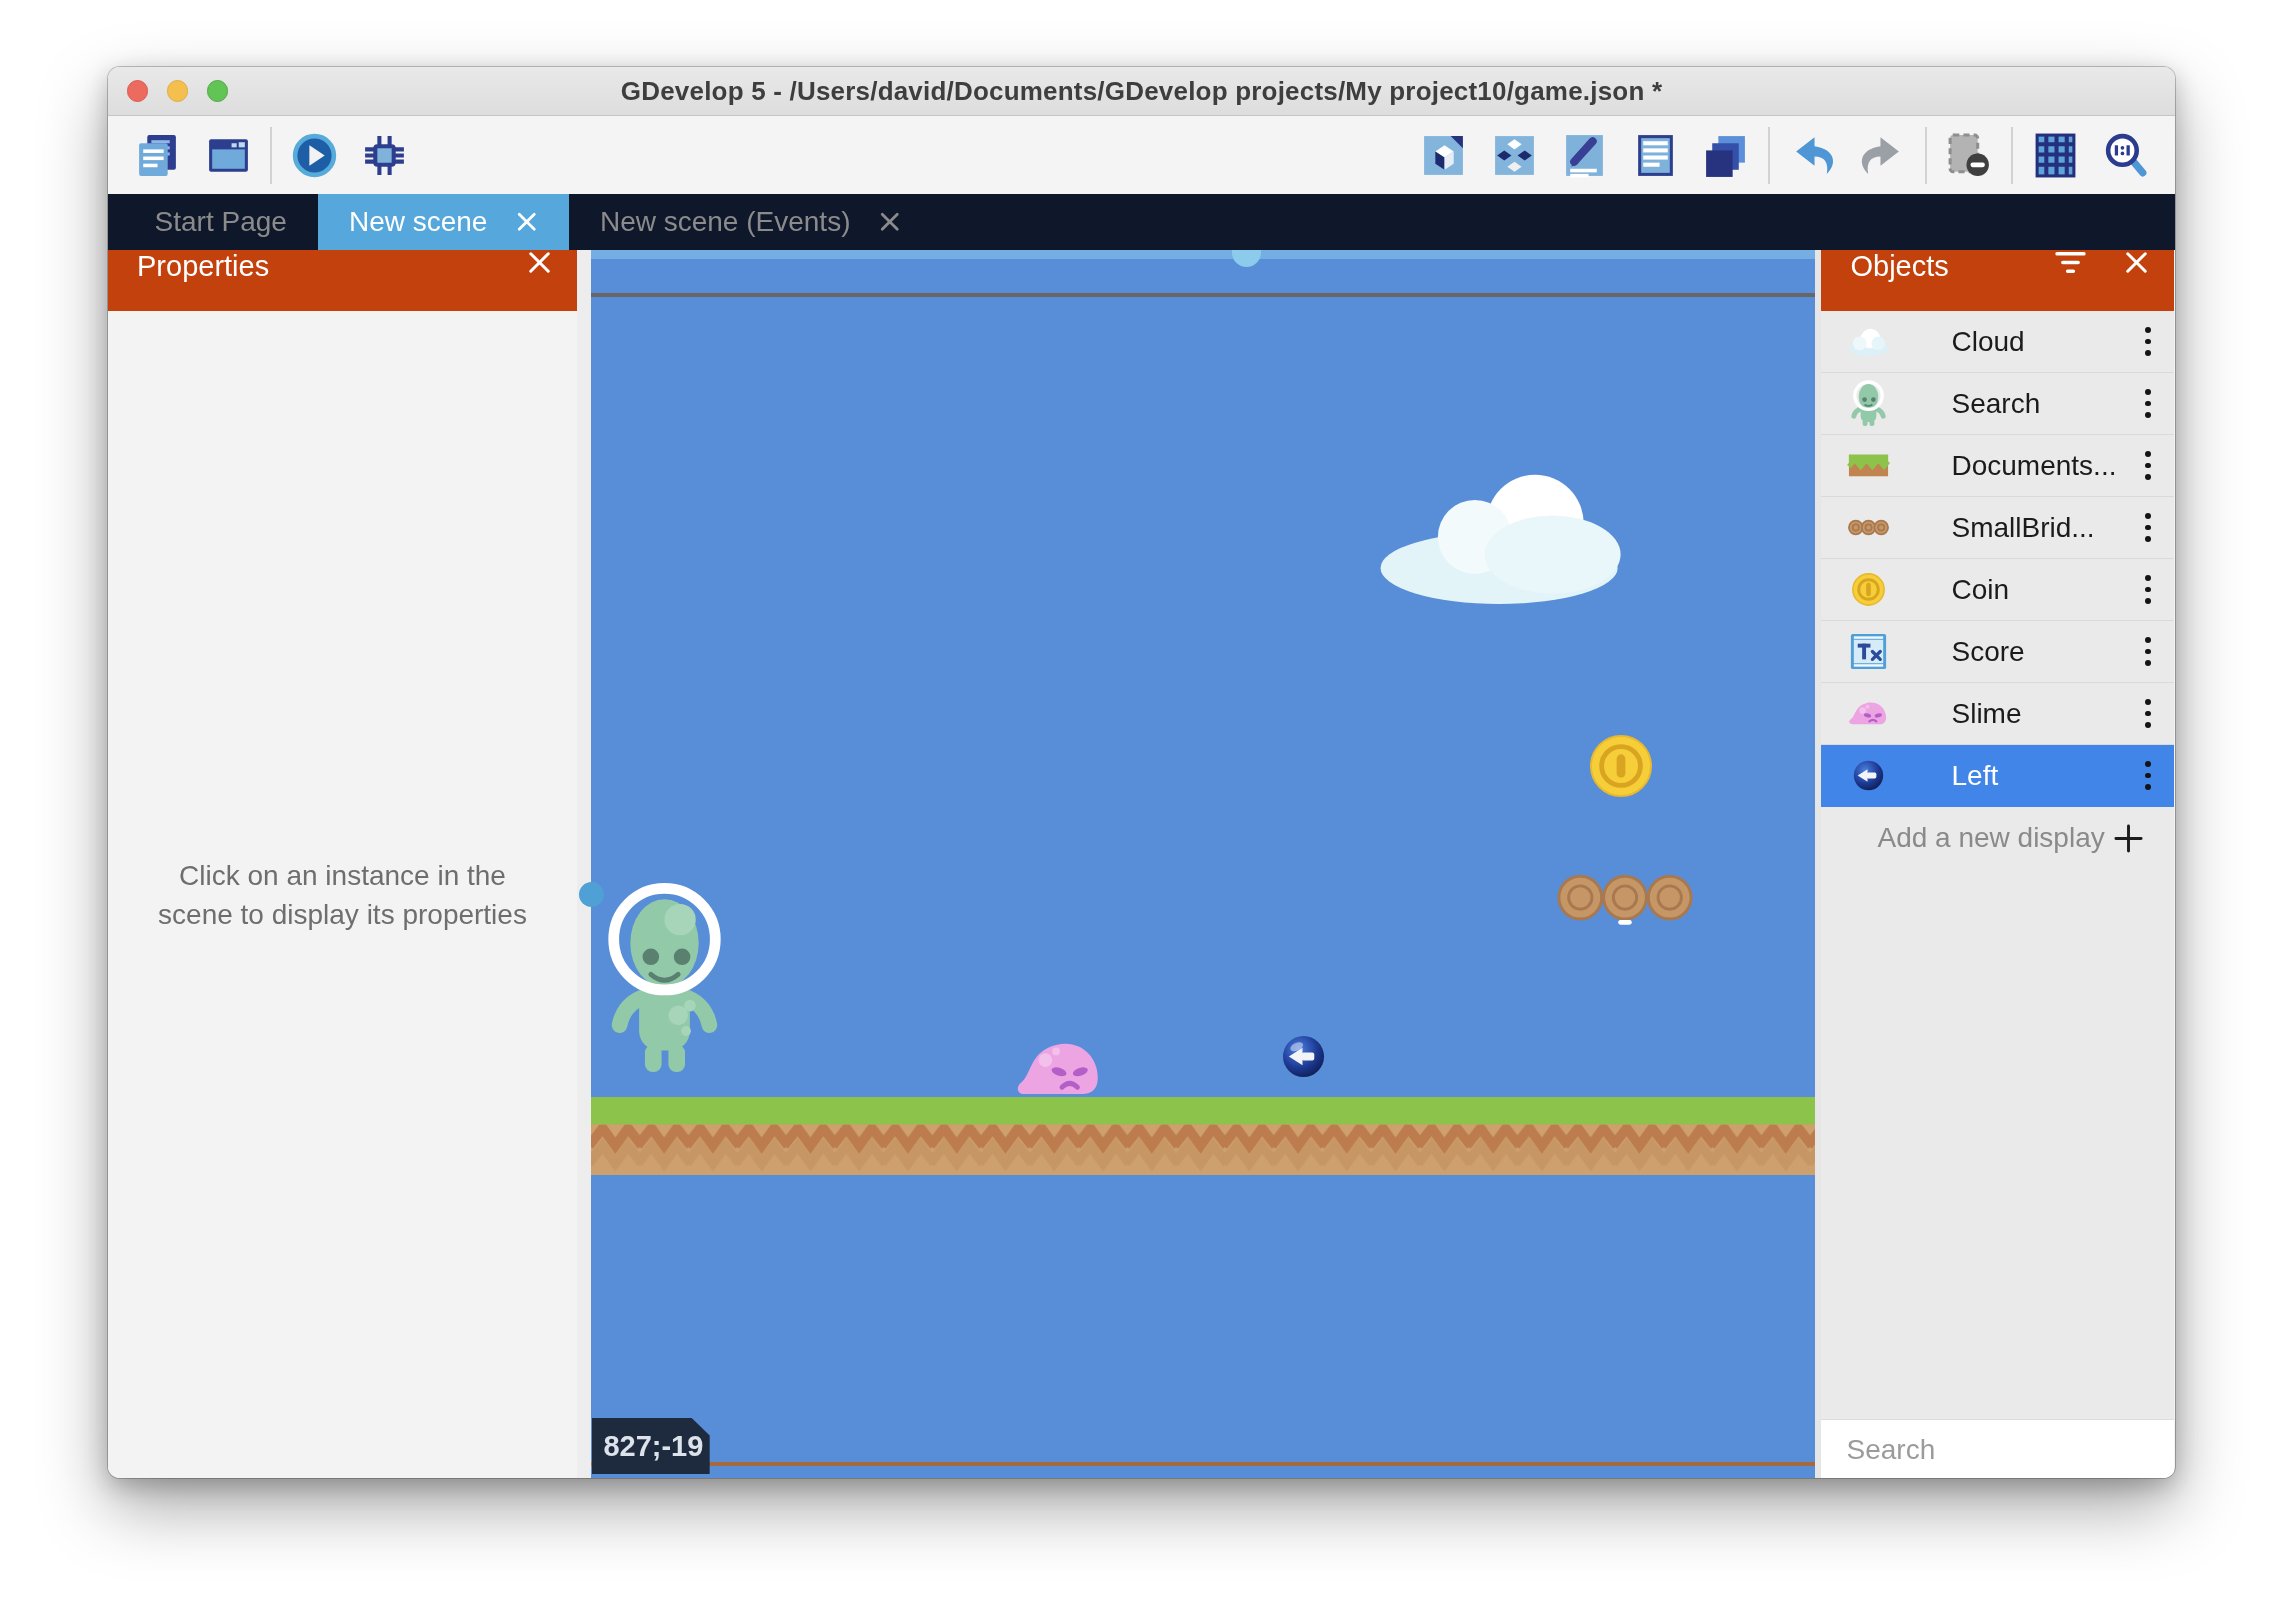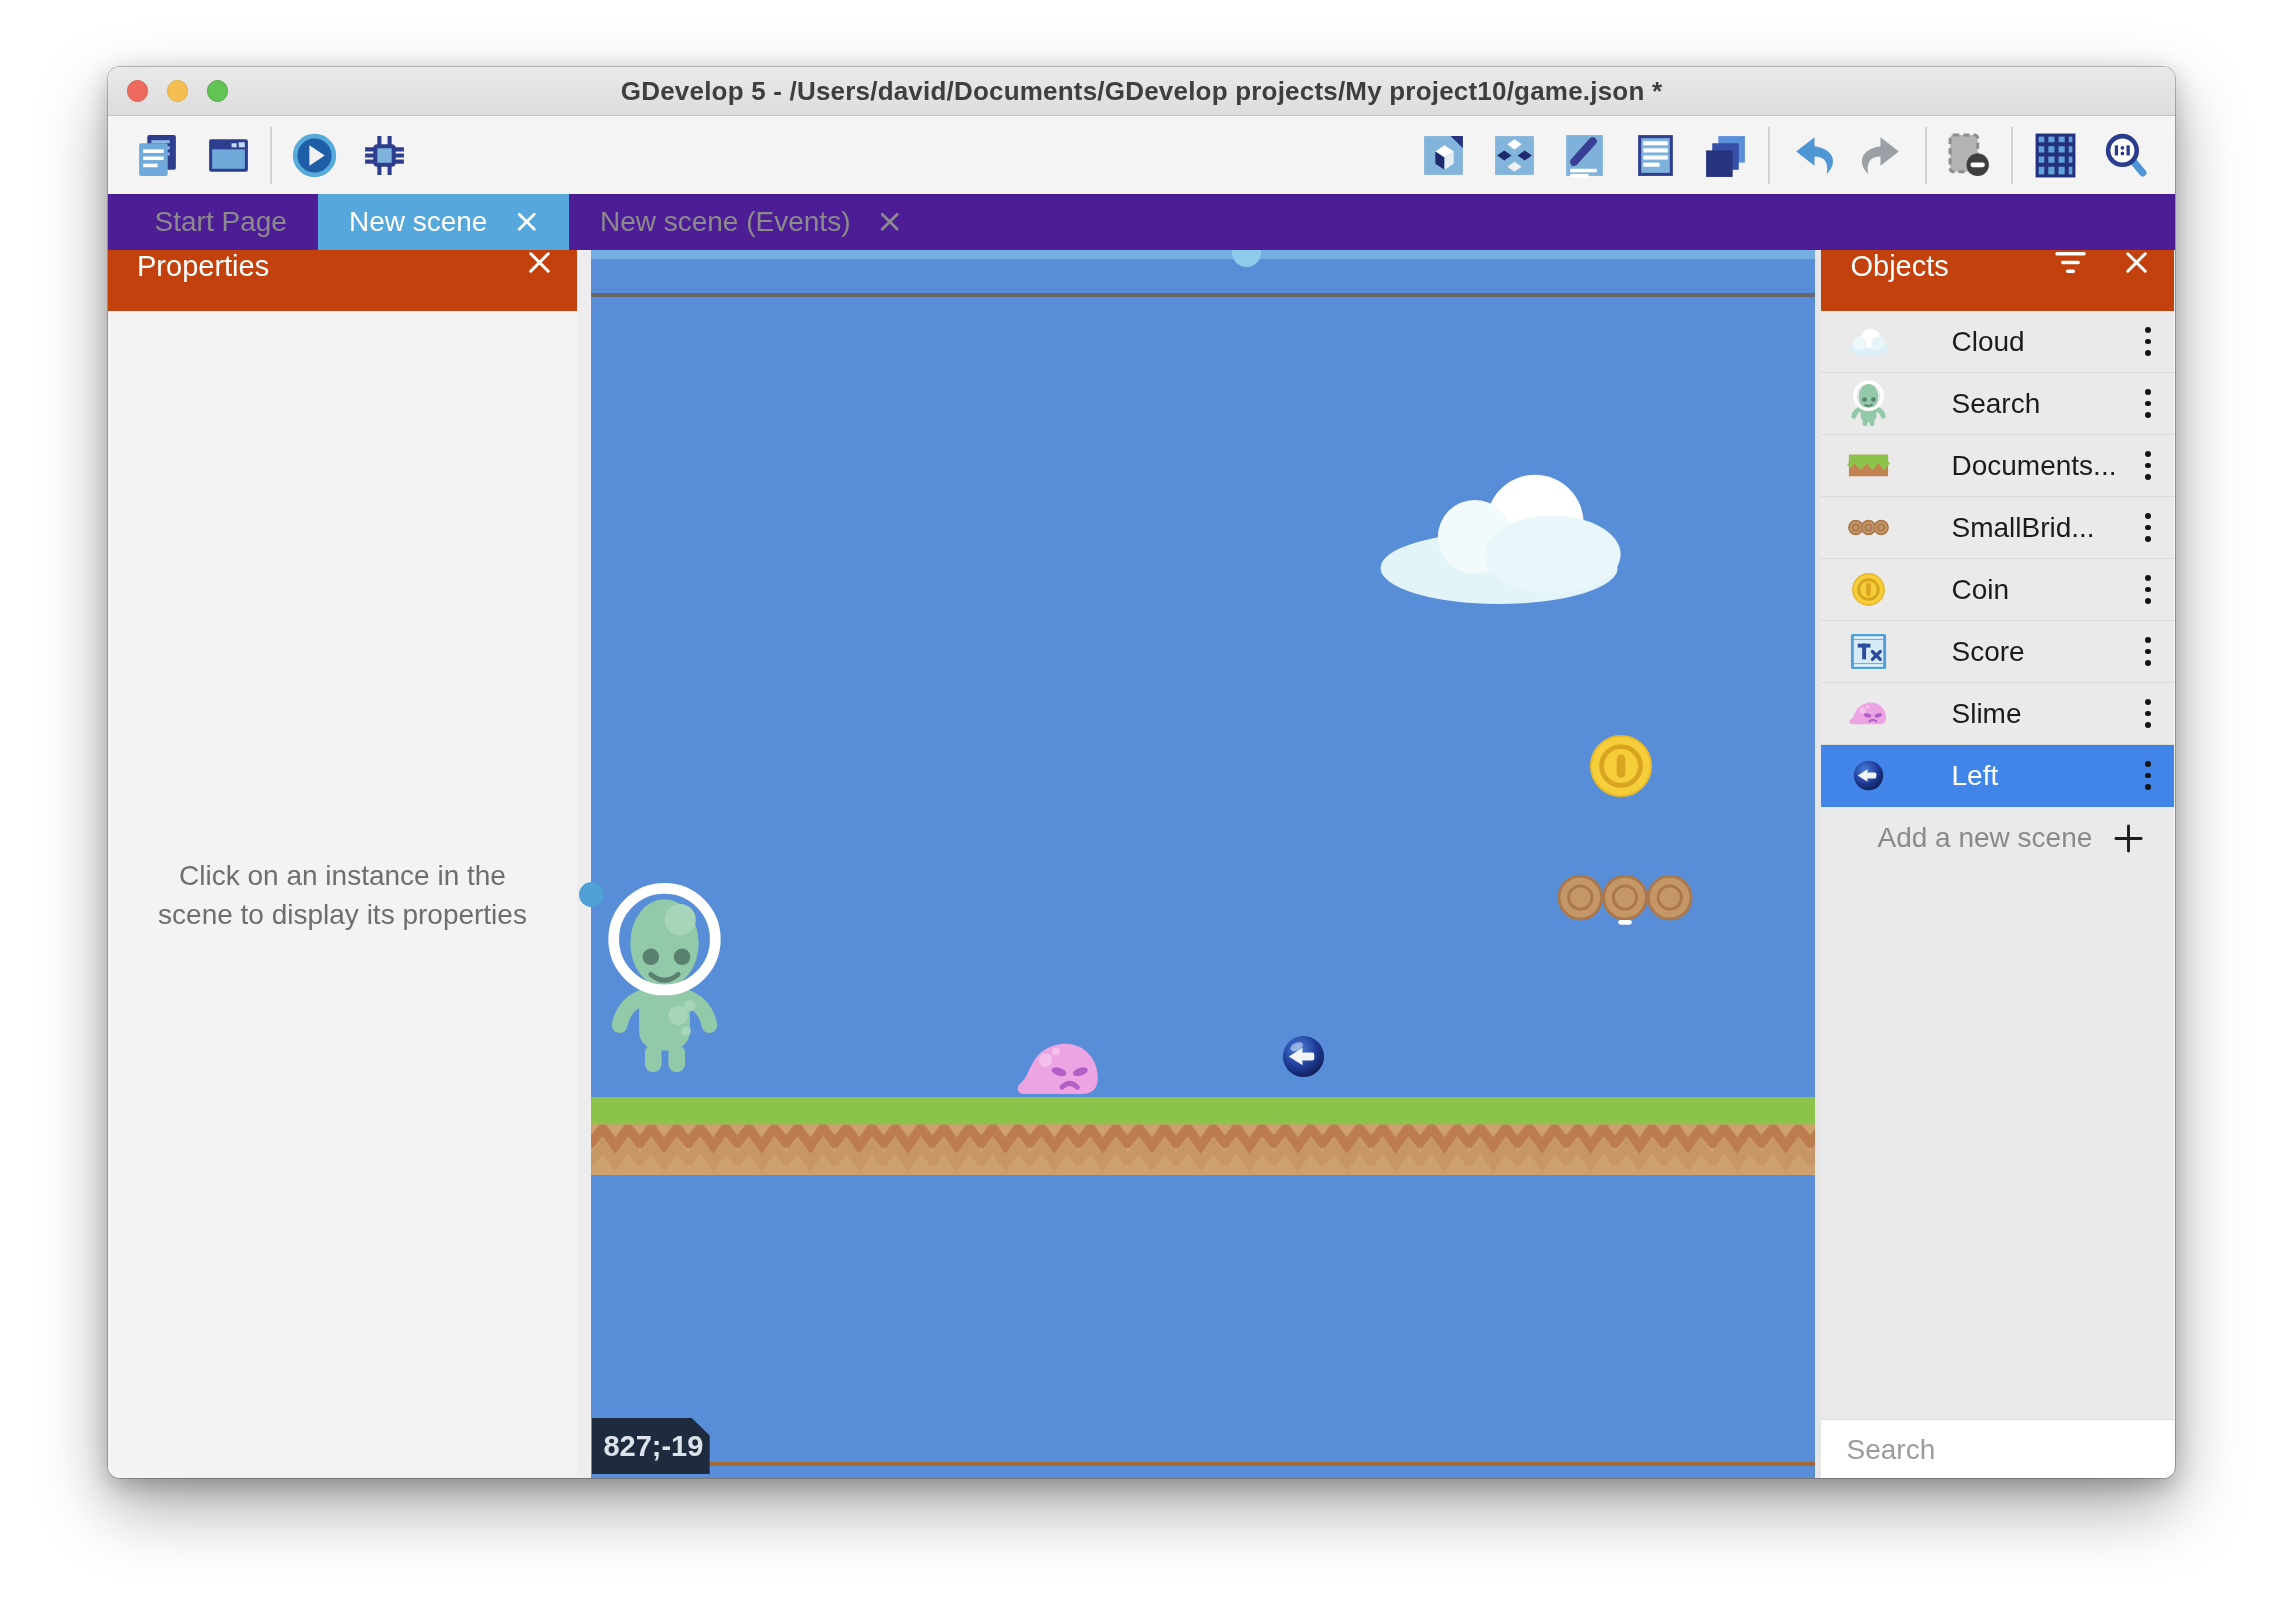--- a/index.html
+++ b/index.html
@@ -22,21 +22,21 @@
                font-size:26px; color:#3e3e3e; font-weight:700; letter-spacing:0.2px; }
 
   
   .toolbar { height:78px; background:#f4f4f4; display:flex; align-items:center; padding:0 25px; }
   .tgroup { display:flex; align-items:center; gap:21.5px; }
   .tsep { width:2px; height:57px; background:#d2d2d2; margin:0 17.6px; }
   .ticon { width:49px; height:49px; display:flex; align-items:center; justify-content:center; cursor:pointer; }
   .toolbar .right { margin-left:auto; display:flex; align-items:center; }
 
   
-  .tabbar { height:56px; background:#4c1d95; display:flex; align-items:stretch; }
+  .tabbar { height:56px; background:#0f172a; display:flex; align-items:stretch; }
   .tab { display:flex; align-items:center; padding:0 31px; font-size:28px; color:#8b8b8b; gap:29px; cursor:pointer; }
   .tab.first { margin-left:15.6px; }
   .tab.active { background:#55a7dc; color:#ffffff; }
   .tab .x { width:21.5px; height:21.5px; display:inline-flex; }
   .tab.active .x { color:#fff; }
   .tab .x svg { stroke:currentColor; }
 
   
   .content { display:flex; height:1229px; }
 
@@ -528,21 +528,21 @@
         </span>
         <span class="obj-label">Left</span>
         <span class="dots">
             <i></i>
             <i></i>
             <i></i>
           </span>
       </div>
 
       <div class="add-row">
-        <span class="add-label">Add a new scene</span>
+        <span class="add-label">Add a new display</span>
         <span class="plus-ic">
           <svg viewBox="0 0 34 34" width="33" height="33" stroke="#1c1c1c" stroke-width="3" stroke-linecap="round">
               <path d="M17,4 V30 M4,17 H30"></path>
             </svg>
         </span>
       </div>
 
       <div class="obj-fill"></div>
 
       <div class="search-box">

